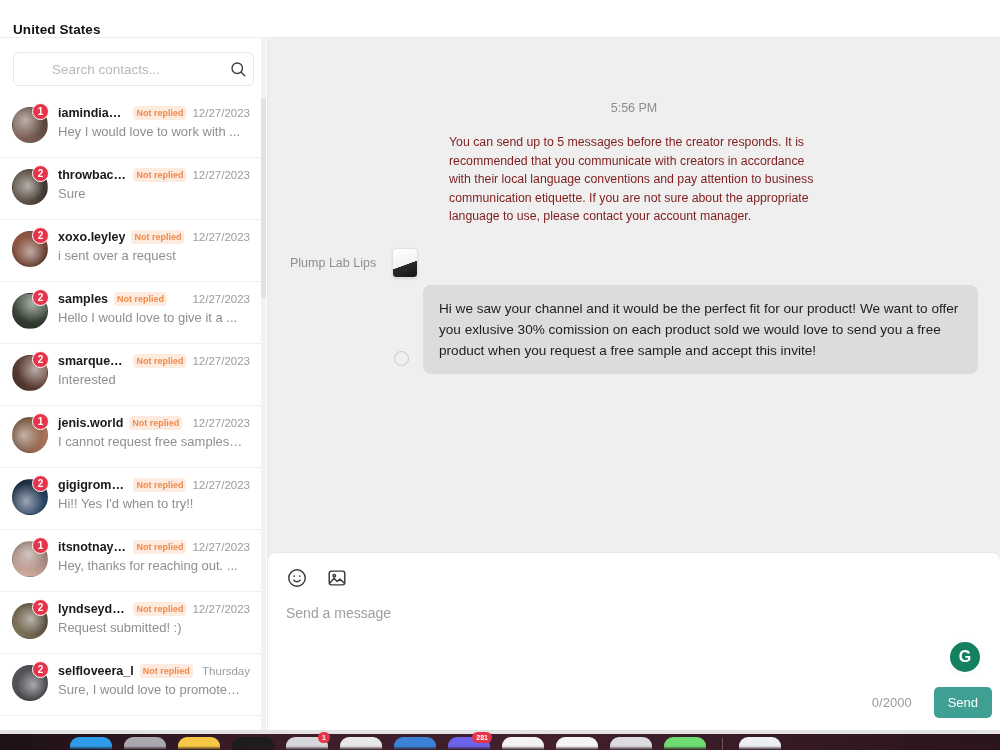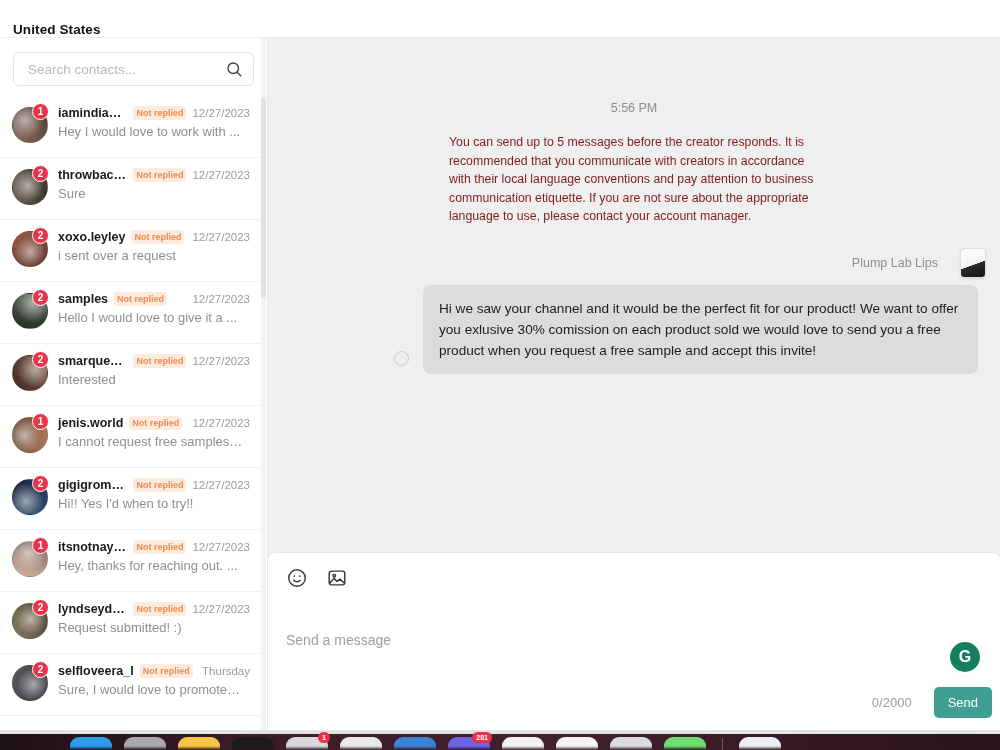--- a/index.html
+++ b/index.html
@@ -32,21 +32,21 @@
     border-right: 1px solid #e8e8e8;
     display:flex; flex-direction:column;
   }
   .search-wrap { padding: 14px 13px 10px 13px; }
   .search-box {
     height: 34px; border:1px solid #e6e6e6; border-radius:6px;
     display:flex; align-items:center; padding: 0 10px 0 14px; background:#fff;
   }
   .search-box input {
     flex:1; border:none; outline:none; font-size:13.5px; color:#666;
-    font-family:"Liberation Sans", sans-serif; background:transparent;
+    font-family:"Liberation Sans", sans-serif; background:transparent;margin-left:24px;
   }
   .search-box input::placeholder { color:#b9b9b9; }
   .search-icon { width:18px; height:18px; flex-shrink:0; color:#3d3d3d; }
 
   .contact-list { flex:1; overflow:hidden; position:relative; }
   .contact-scroll { position:absolute; inset:0 5px 0 0; overflow:hidden; }
 
   .contact-item {
     display:flex; align-items:flex-start; gap:10px;
     padding: 10px 12px 10px 12px;
@@ -112,22 +112,22 @@
   .chat-body { flex:1; overflow:hidden; padding: 22px 22px 10px 22px; position:relative;margin-top:41px; }
 
   .msg-time { text-align:center; font-size:12.5px; color:#8e8e8e; margin-bottom:18px; }
 
   .system-notice {
     width: 370px; margin: 0 auto 22px auto;
     text-align:left; font-size:12.3px; line-height:18.5px; color:#7f1d1d;
   }
 
   .product-tag-row {
-    display:flex; align-items:center; justify-content:flex-end;
-    gap:14px; margin-bottom:7px; padding-right:0;
+    display:flex; align-items:center; justify-content:flex-start;
+    gap:8px; margin-bottom:7px; padding-right:0;
   }
   .product-tag-label { font-size:12.5px; color:#8e8e8e; }
   .product-thumb {
     width:26px; height:30px; border-radius:4px; flex-shrink:0;
     background: linear-gradient(160deg,#ffffff 0%,#f3f3f3 55%,#2a2a2a 56%,#141414 100%);
     border:1px solid #e0e0e0; box-shadow:0 1px 2px rgba(0,0,0,.12);
     transform: translateX(8px);
   }
 
   .msg-row { display:flex; align-items:flex-end; gap:10px; justify-content:flex-end; }
@@ -141,21 +141,21 @@
     border-radius:8px; padding:13px 16px;
     font-size:13.6px; line-height:21px; max-width:555px;
   }
 
   
   .composer {
     background:#fff; border-top:1px solid #e9e9e9;
     height:178px; flex-shrink:0; position:relative;
     margin: 0 0 0 0; padding: 14px 18px 10px 18px;
     border-radius: 8px 8px 0 0;
-    display:flex; flex-direction:column;gap:27px;
+    display:flex; flex-direction:column;
   }
   .composer-tools { display:flex; gap:18px; align-items:center; margin-bottom:14px; }
   .tool-icon { width:22px; height:22px; color:#3a3a3a; cursor:pointer; }
   .composer-input {
     flex:1; border:none; outline:none; resize:none; width:100%;
     font-size:14px; color:#555; font-family:"Liberation Sans", sans-serif;
     background:transparent; line-height:20px;
   }
   .composer-input::placeholder { color:#9e9e9e; }
 

